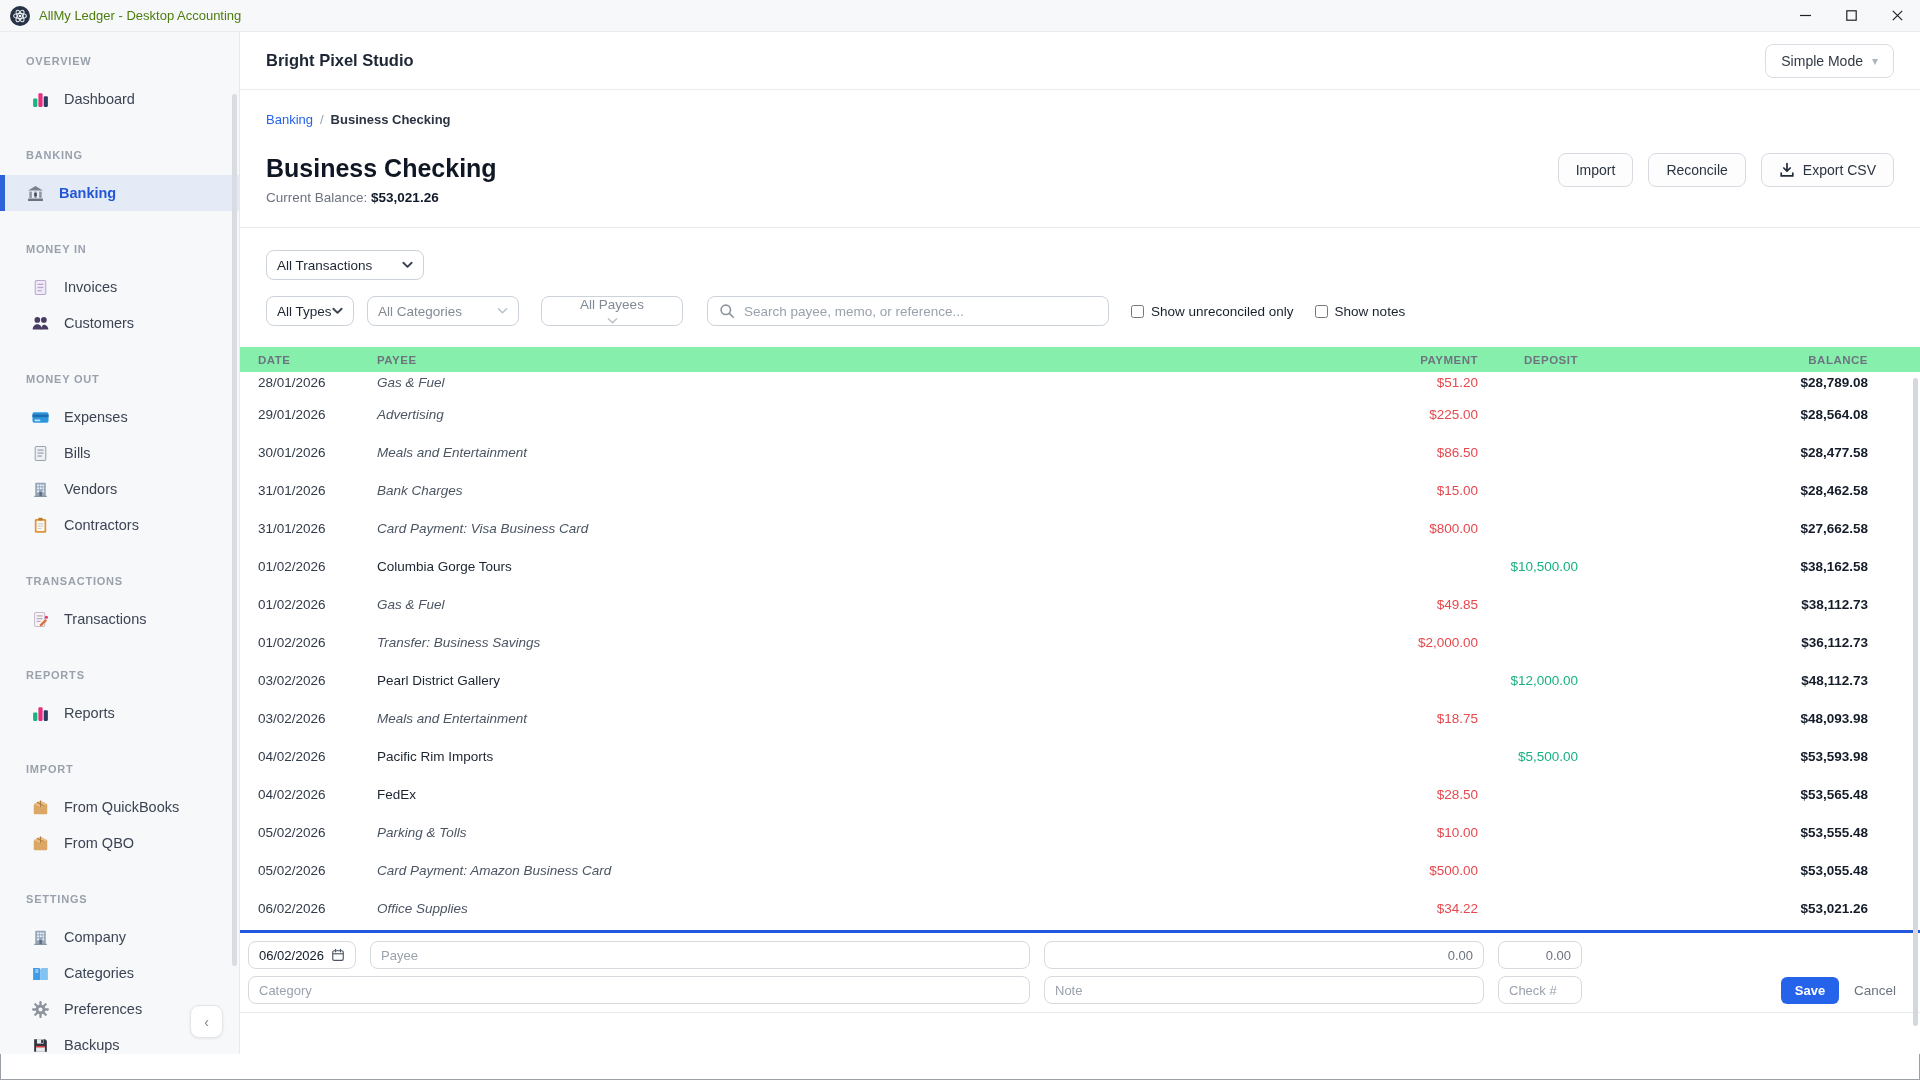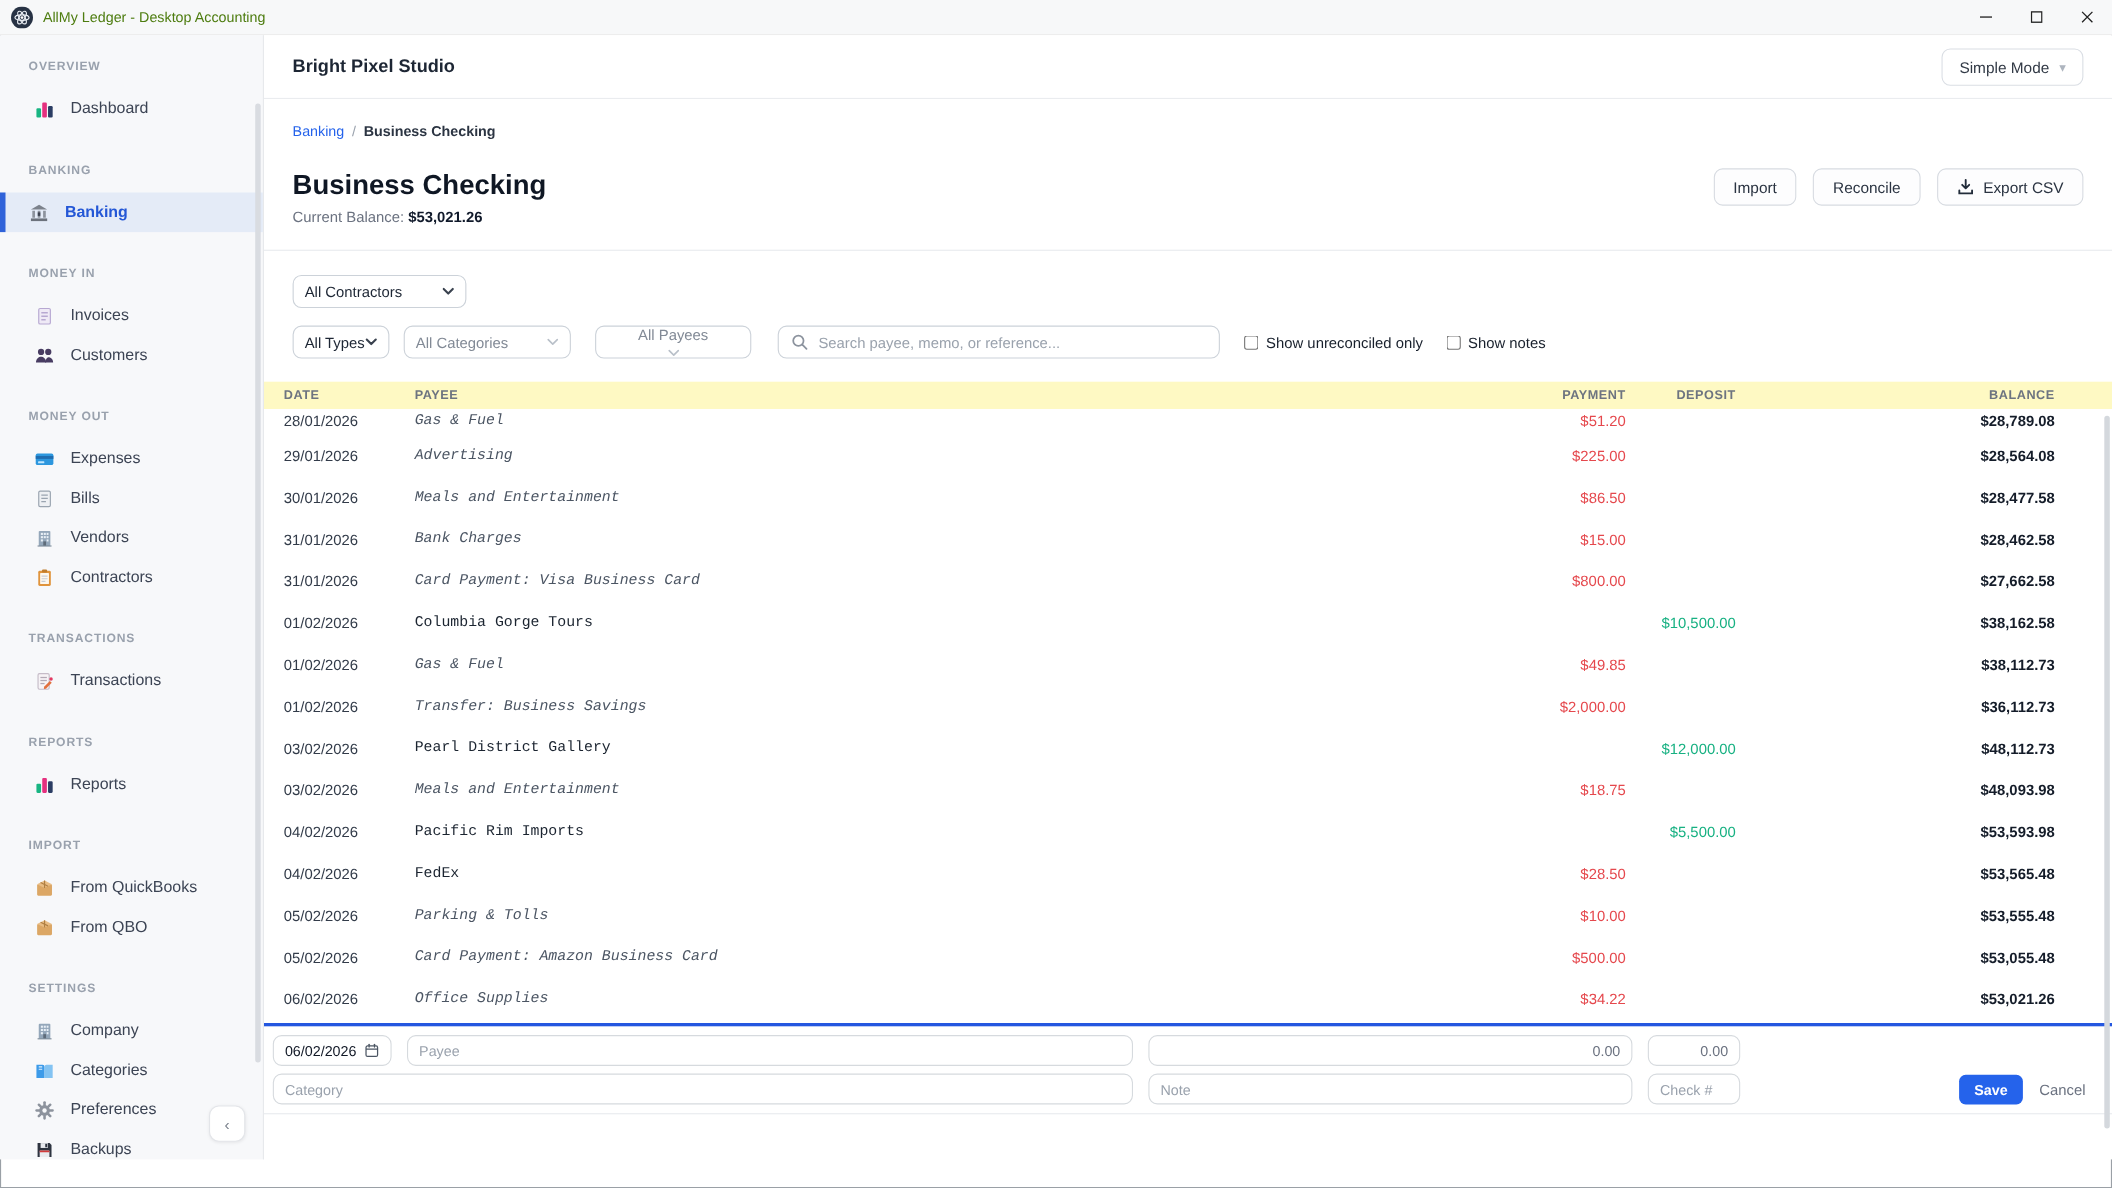--- a/index.html
+++ b/index.html
@@ -69,28 +69,28 @@
   .searchbox input{width:100%;height:30px;border:1px solid #ccd2d9;border-radius:8px;
                    padding:0 10px 0 36px;font-size:13.5px;color:#1d2634;outline:none;}
   .searchbox input::placeholder{color:#9aa2ad;}
   .searchbox .sicon{position:absolute;left:12px;top:7px;width:16px;height:16px;}
   .cb{display:flex;align-items:center;gap:7px;margin-right:21px;}
   .cb input{width:13px;height:13px;margin:0;accent-color:#2563eb;}
   .cb label{font-size:13.5px;color:#18202c;}
   
   .tgrid{display:grid;grid-template-columns:119px 1fr 160px 100px 290px;align-items:center;
          padding:0 52px 0 18px;}
-  .thead{background:#fef9c3;height:25px;}
+  .thead{background:#86efac;height:25px;}
   .th{font-size:11.5px;font-weight:bold;letter-spacing:.5px;color:#6d7480;}
   .t-right{text-align:right;}
   .rows-wrap{background:#fff;}
   .trow{height:33px;margin-bottom:5px;background:#fff;font-size:13.5px;}
   .trow.clipped{height:21px;}
   .c-date{color:#323b49;}
-  .c-payee{color:#1b2430;font-family:Liberation Mono, monospace;}
+  .c-payee{color:#1b2430;}
   .c-payee.it{font-style:italic;color:#4b5563;}
   .c-pay{color:#e5484d;text-align:right;}
   .c-dep{color:#17b182;text-align:right;}
   .c-bal{color:#141c29;font-weight:bold;text-align:right;}
   .blue-line{height:3px;background:#2457e0;}
   
   .entry-form{padding:8px 24px 0 8px;}
   .ef-row{display:grid;grid-template-columns:108px 1fr 440px 84px 300px;column-gap:14px;margin-bottom:7px;}
   .ef-input,.ef-static{height:28px;border:1px solid #d6dade;border-radius:8px;background:#fff;
             font-size:13px;color:#111826;padding:0 10px;display:flex;align-items:center;}
@@ -418,21 +418,21 @@
                   </svg>
               </span>
               <span>Export CSV</span>
             </div>
           </div>
         </div>
       </div>
 
       <div class="filters">
         <div class="select range-select">
-          <span>All Contractors</span>
+          <span>All Transactions</span>
           <span style="display:inline-flex;">
             <svg width="11" height="8" viewBox="0 0 12 8">
                 <path d="M1.5 1.5 L6 6 L10.5 1.5" stroke="#3b4350" stroke-width="2.1" fill="none" stroke-linecap="round" stroke-linejoin="round"></path>
               </svg>
           </span>
         </div>
         <div class="filter-row">
           <div class="select type-select">
             <span>All Types</span>
             <span style="display:inline-flex;">

